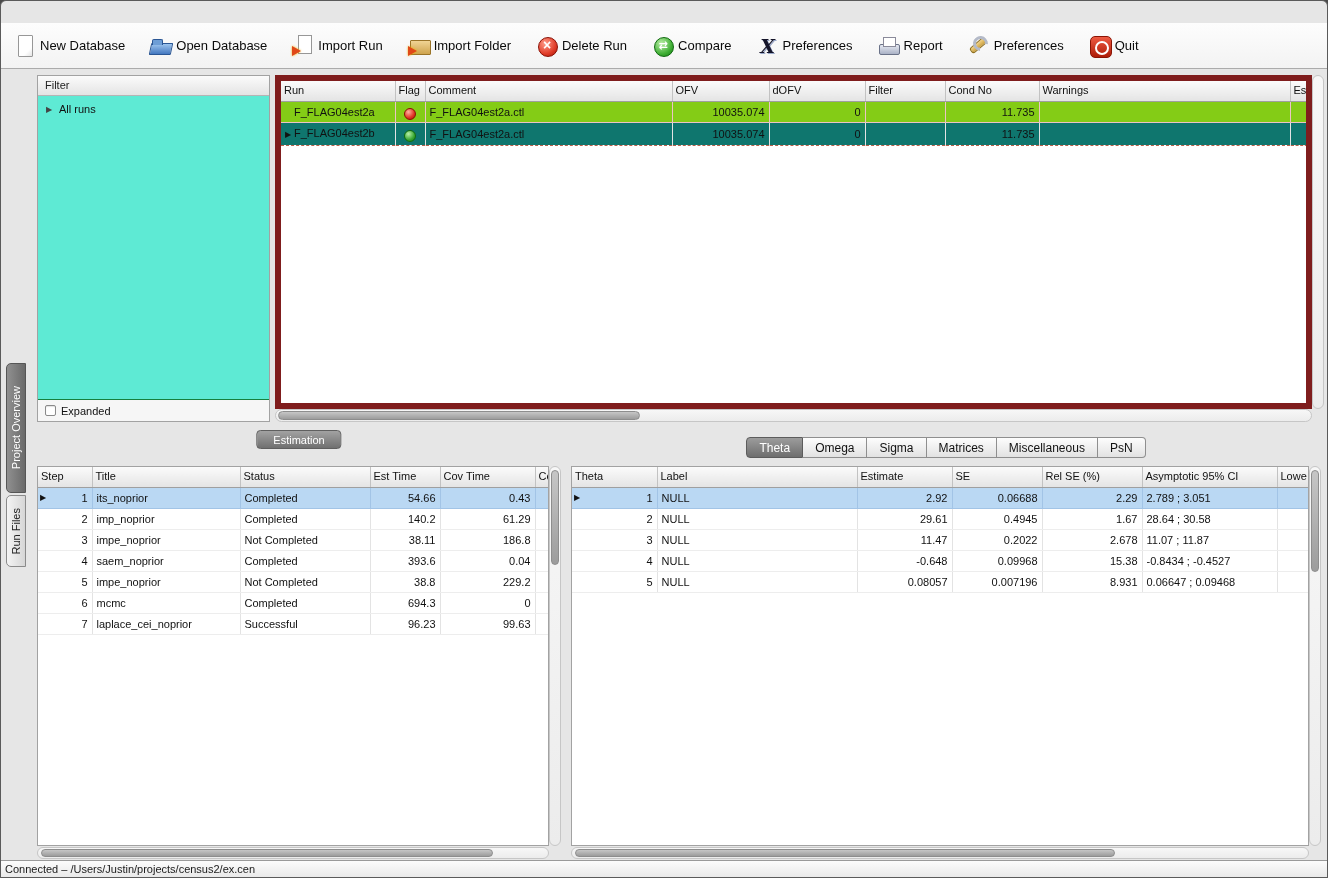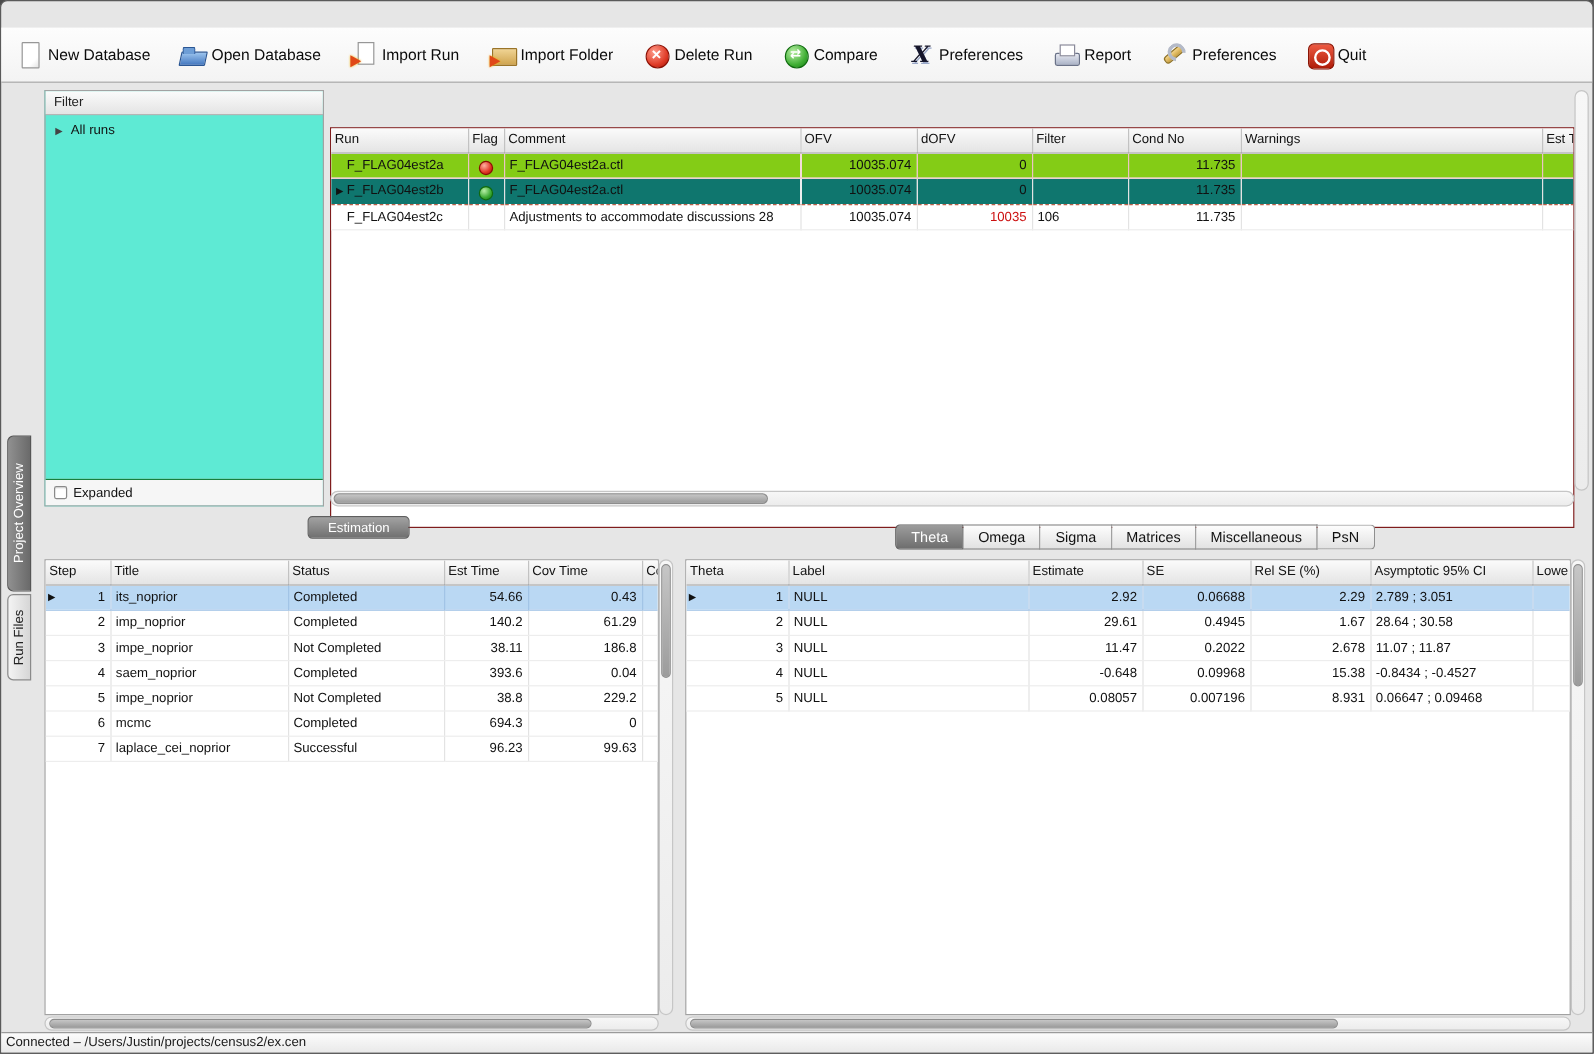--- a/index.html
+++ b/index.html
@@ -103,21 +103,21 @@
   tr.selected td { background:#bad8f3; border-bottom-color:#a2c4e6; border-right-color:#a2c4e6; }
   tr.row-red td { background:#84cc16; border-bottom:1px solid #ecc4c4; border-right-color:#ecc4c4; }
   tr.row-green td { background:#0f766e; border-bottom:1px dashed #b8604a; }
   .red-text { color:#cc1111; }
   .flag-dot { display:none; width:12px; height:12px; border-radius:50%; margin:4px auto 0; }
   .flag-dot.red { display:block; background:radial-gradient(circle at 35% 30%, #ffb0a0, #e03424 60%, #9e1408); border:1px solid #8a1004; }
   .flag-dot.green { display:block; background:radial-gradient(circle at 35% 30%, #b8f0a8, #3aa832 60%, #157a12); border:1px solid #0f6a0e; }
   .c-flag { text-align:center; padding:0 !important; }
   
   .runs-wrap { position:absolute; left:274px; top:74px; width:1037px; height:334px;
-    background:#fff; border:1px solid #7f1d1d; overflow:hidden;margin-top:31px; }
+    background:#fff; border:6px solid #7f1d1d; overflow:hidden; }
   
   .scroll { position:absolute; background:linear-gradient(#f7f7f7,#ececec); border:1px solid #c6c6c6; border-radius:7px; }
   .scroll .thumb { position:absolute; background:linear-gradient(#c6c6c6,#9c9c9c); border:1px solid #8d8d8d; border-radius:6px; }
   .scroll-h .thumb { top:1px; bottom:1px; }
   .scroll-v .thumb { left:1px; right:1px; }
   
   .est-panel { position:absolute; left:36px; top:429px; width:524px; height:429px; }
   .panel-tab { position:absolute; top:0; left:50%; transform:translateX(-50%); height:19px; line-height:18px;
     padding:0 16px; font-size:11px; color:#fff; background:linear-gradient(#a2a2a2,#707070);
     border:1px solid #5f5f5f; border-radius:4px; white-space:nowrap; }
@@ -253,31 +253,20 @@
               <span class="flag-dot green"></span>
             </td>
             <td>F_FLAG04est2a.ctl</td>
             <td class="num">10035.074</td>
             <td class="num"><span>0</span></td>
             <td></td>
             <td class="num">11.735</td>
             <td></td>
             <td></td>
           </tr>
-          <tr>
-            <td><span class="mark"></span><span>F_FLAG04est2c</span></td>
-            <td class="c-flag"></td>
-            <td>Adjustments to accommodate discussions 28</td>
-            <td class="num">10035.074</td>
-            <td class="num"><span class="red-text">10035</span></td>
-            <td>106</td>
-            <td class="num">11.735</td>
-            <td></td>
-            <td></td>
-          </tr>
       </tbody>
     </table>
   </div>
   <div class="scroll scroll-h" style="left:274px;top:408px;width:1037px;height:13px;">
     <div class="thumb" style="left:2px;width:362px;"></div>
   </div>
   <div class="scroll scroll-v" style="left:1311px;top:74px;width:12px;height:334px;"></div>
 
   <div class="est-panel">
     <div class="panel-tab">Estimation</div>

